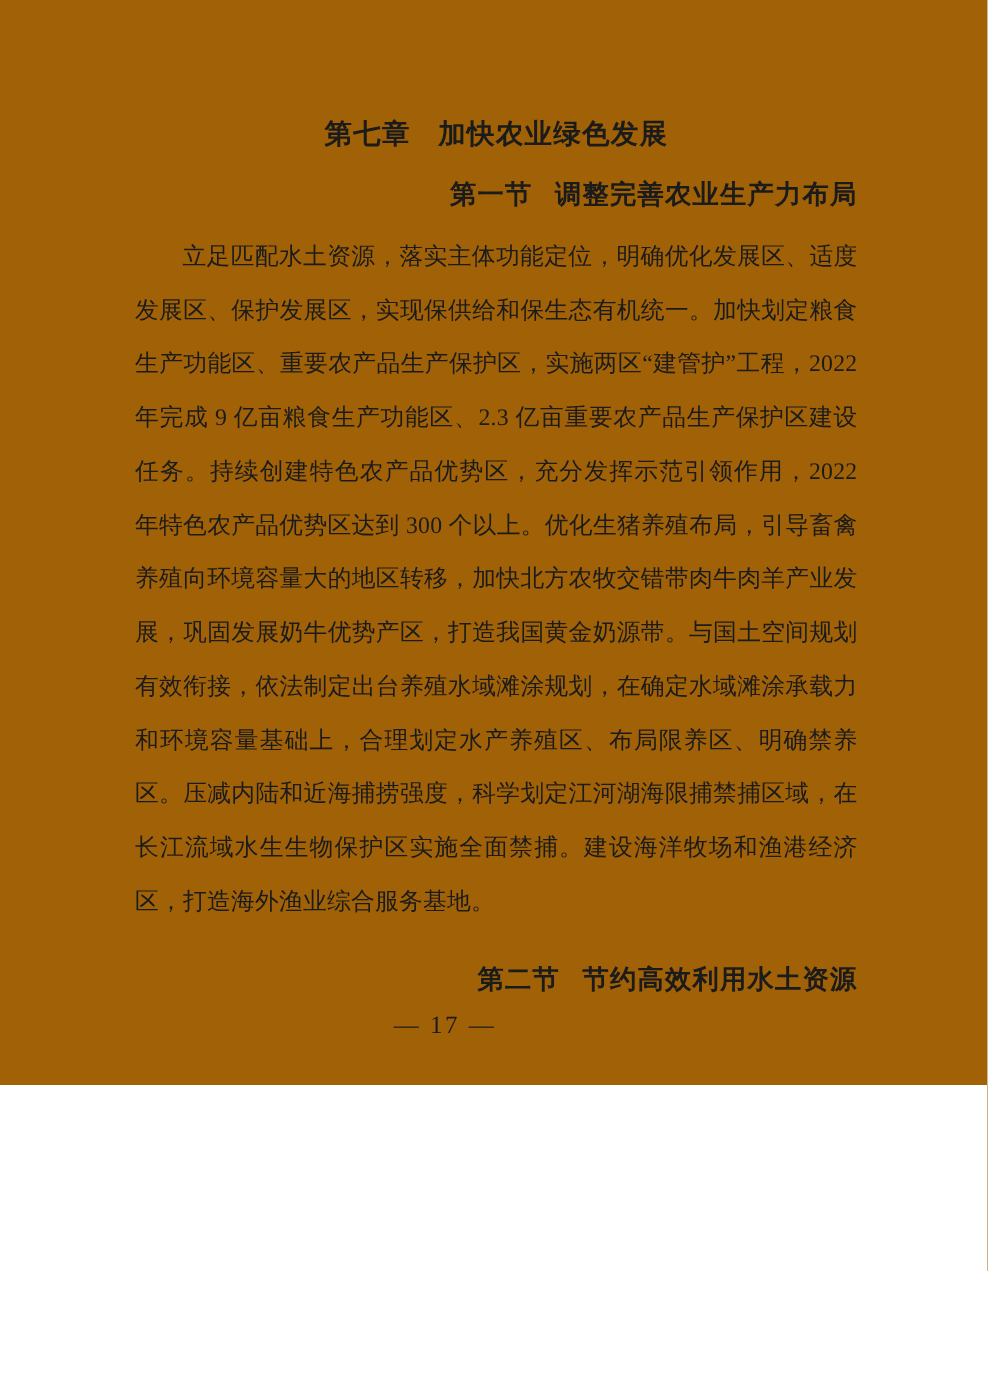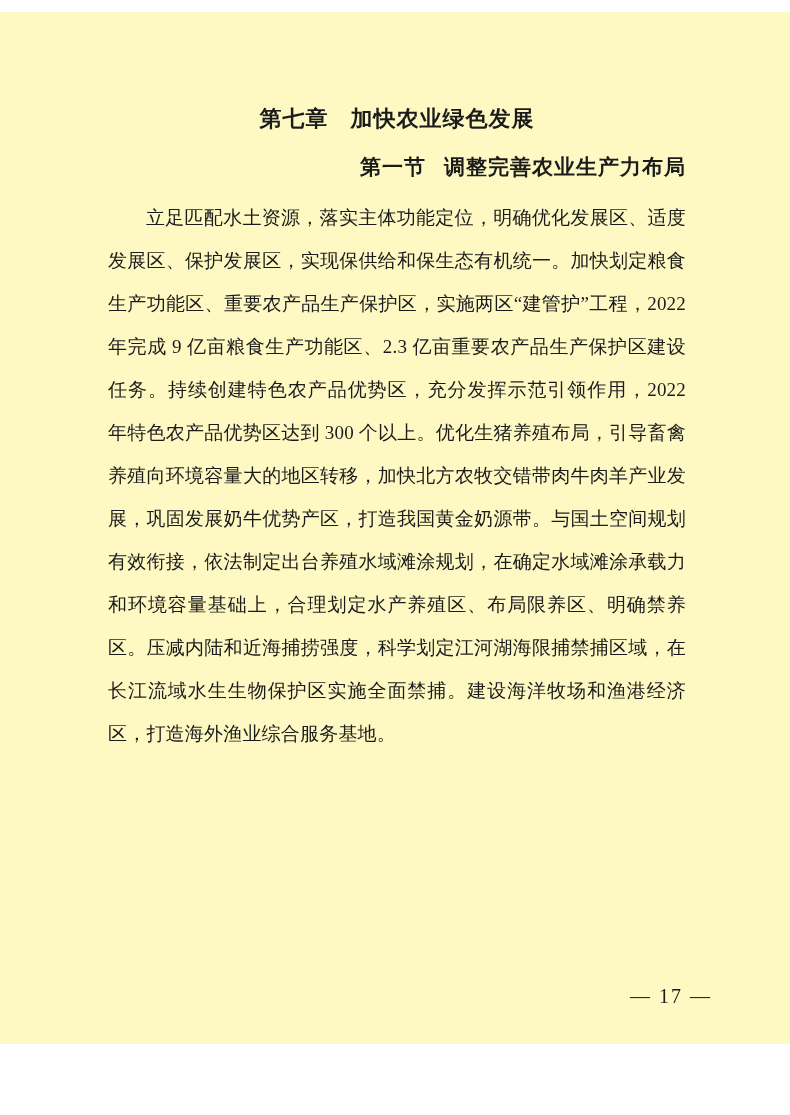--- a/index.html
+++ b/index.html
@@ -3,23 +3,23 @@
 <meta charset="utf-8">
 <style>
   html, body {
     margin: 0;
     padding: 0;
     background: #ffffff;
   }
   .page {
     position: relative;
     width: 790px;
-    height: 1032px;
-    background: #fef9c3;
-    margin: 12px auto;
+    height: 868px;
+    background: #a16207;
+    margin: 0 auto;
     overflow: hidden;
     font-family: "Liberation Serif", "DejaVu Serif", serif;
     color: #1b1b1b;
   }
   .content {
     position: absolute;
     left: 108px;
     top: 92px;
     width: 578px;
   }
@@ -59,21 +59,21 @@
     text-align: justify;
     text-justify: inter-ideograph;
     text-indent: 2em;
     letter-spacing: 0.2px;
   }
   .footer {
     position: absolute;
     left: 0;
     right: 0;
     bottom: 36px;
-    text-align: right;
+    text-align: center;
     font-size: 20px;
     letter-spacing: 2px;
     padding-right: 78px;
     box-sizing: border-box;
     font-family: "Liberation Serif", "DejaVu Serif", serif;
   }
   .page-number-wrap {
     display: inline-block;
   }
 </style>
@@ -86,20 +86,23 @@
     <h1 class="chapter-title">
       <span>第七章</span><span class="gap"></span><span>加快农业绿色发展</span>
     </h1>
 
     <h2 class="section-title">
       <span>第一节</span><span class="gap"></span><span>调整完善农业生产力布局</span>
     </h2>
 
     <p class="body">立足匹配水土资源，落实主体功能定位，明确优化发展区、适度发展区、保护发展区，实现保供给和保生态有机统一。加快划定粮食生产功能区、重要农产品生产保护区，实施两区“建管护”工程，2022 年完成 9 亿亩粮食生产功能区、2.3 亿亩重要农产品生产保护区建设任务。持续创建特色农产品优势区，充分发挥示范引领作用，2022 年特色农产品优势区达到 300 个以上。优化生猪养殖布局，引导畜禽养殖向环境容量大的地区转移，加快北方农牧交错带肉牛肉羊产业发展，巩固发展奶牛优势产区，打造我国黄金奶源带。与国土空间规划有效衔接，依法制定出台养殖水域滩涂规划，在确定水域滩涂承载力和环境容量基础上，合理划定水产养殖区、布局限养区、明确禁养区。压减内陆和近海捕捞强度，科学划定江河湖海限捕禁捕区域，在长江流域水生生物保护区实施全面禁捕。建设海洋牧场和渔港经济区，打造海外渔业综合服务基地。</p>
 
+    <h2 class="section-title second">
+      <span>第二节</span><span class="gap"></span><span>节约高效利用水土资源</span>
+    </h2>
 
 
   </div>
 
   <div class="footer">
     <span class="page-number-wrap">— 17 —</span>
   </div>
 </div>
 
 </body></html>

